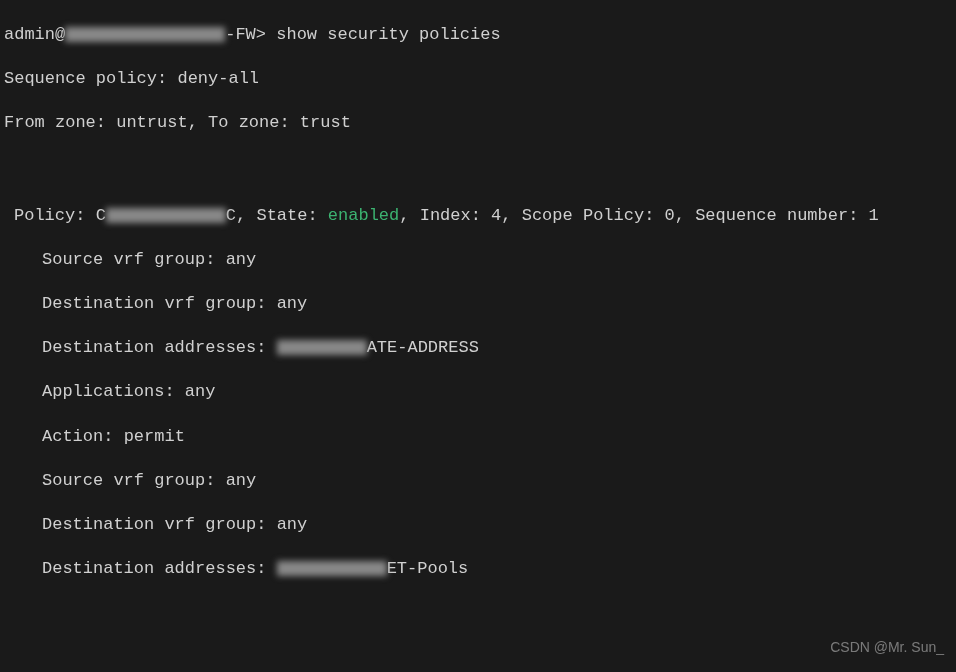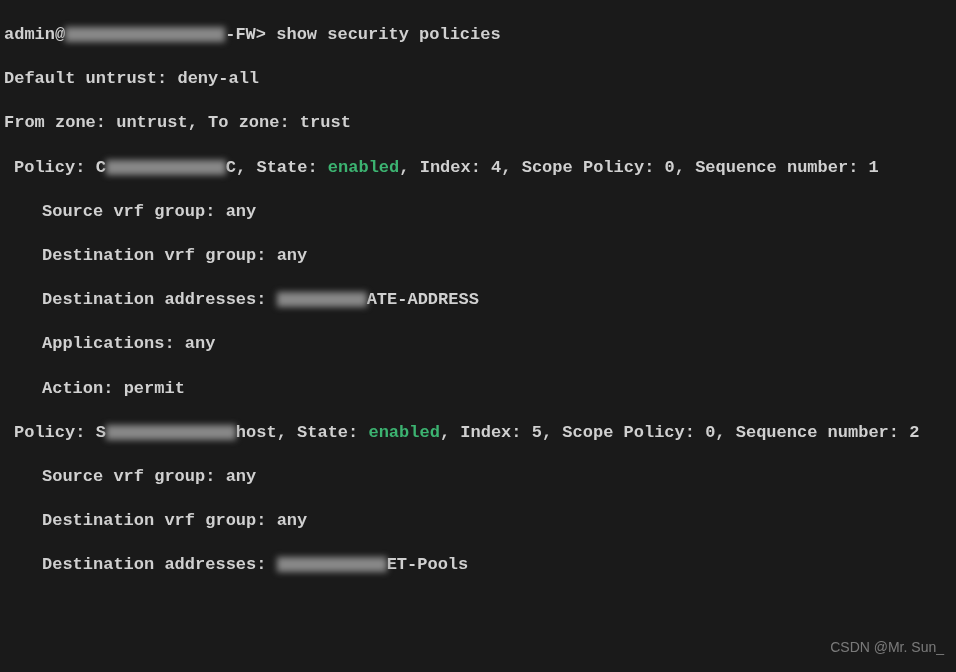--- a/index.html
+++ b/index.html
@@ -11,66 +11,65 @@
       line-height: 1.3;
       width: 956px;
       height: 672px;
       overflow: hidden;
       padding: 2px 0 0 4px;
       position: relative;
     }
     .terminal {
       white-space: pre;
     }
-    .line { display: block; font-weight: bold; }
+    .line { display: block; }
     .prompt-host { color: #d0d0d0; }
     .prompt-sym { color: #d0d0d0; }
     .cmd { color: #d0d0d0; }
     .enabled { color: #3cb371; }
     .redacted {
       display: inline-block;
       background: #888;
       filter: blur(3px);
       -webkit-filter: blur(3px);
       color: #888;
       vertical-align: middle;
       height: 15px;
       border-radius: 1px;
     }
     .rw90 { width: 90px; }
     .rw110 { width: 110px; }
     .rw120 { width: 120px; }
     .rw130 { width: 130px; }
     .rw160 { width: 160px; }
     .rw50 { width: 50px; }
-    .indent1 { padding-left: 10px; }
+    .indent1 { padding-left: 10px; margin-top: 48px; }
     .indent2 { padding-left: 38px; }
     .watermark {
       position: absolute;
       bottom: 16px;
       right: 12px;
       color: rgba(200,200,200,0.55);
       font-size: 14px;
       font-family: Arial, sans-serif;
     }
   </style>
 </head>
 <body>
 
 <div class="terminal">
 <span class="line"><span class="prompt-host">admin@</span><span class="redacted rw160"></span><span>-FW</span><span class="prompt-sym">&gt;</span> <span class="cmd">show security policies</span></span>
-<span class="line">Default untrust: deny-all</span>
+<span class="line">Sequence policy: deny-all</span>
 <span class="line">From zone: untrust, To zone: trust</span>
 <span class="line indent1"><span>Policy: </span><span>C</span><span class="redacted rw120"></span><span>C</span><span>, State: </span><span class="enabled">enabled</span><span>, Index: </span><span>4</span><span>, Scope Policy: </span><span>0</span><span>, Sequence number: </span><span>1</span></span>
 <span class="line indent2">Source vrf group: any</span>
 <span class="line indent2">Destination vrf group: any</span>
 <span class="line indent2"><span>Destination addresses: </span><span class="redacted rw90"></span><span>ATE-ADDRESS</span></span>
 <span class="line indent2">Applications: any</span>
 <span class="line indent2"><span>Action: </span><span>permit</span></span>
-<span class="line indent1"><span>Policy: </span><span>S</span><span class="redacted rw130"></span><span>host</span><span>, State: </span><span class="enabled">enabled</span><span>, Index: </span><span>5</span><span>, Scope Policy: </span><span>0</span><span>, Sequence number: </span><span>2</span></span>
 <span class="line indent2">Source vrf group: any</span>
 <span class="line indent2">Destination vrf group: any</span>
 <span class="line indent2"><span>Destination addresses: </span><span class="redacted rw110"></span><span>ET-Pools</span></span>
 
 
 
 
 
 
 

